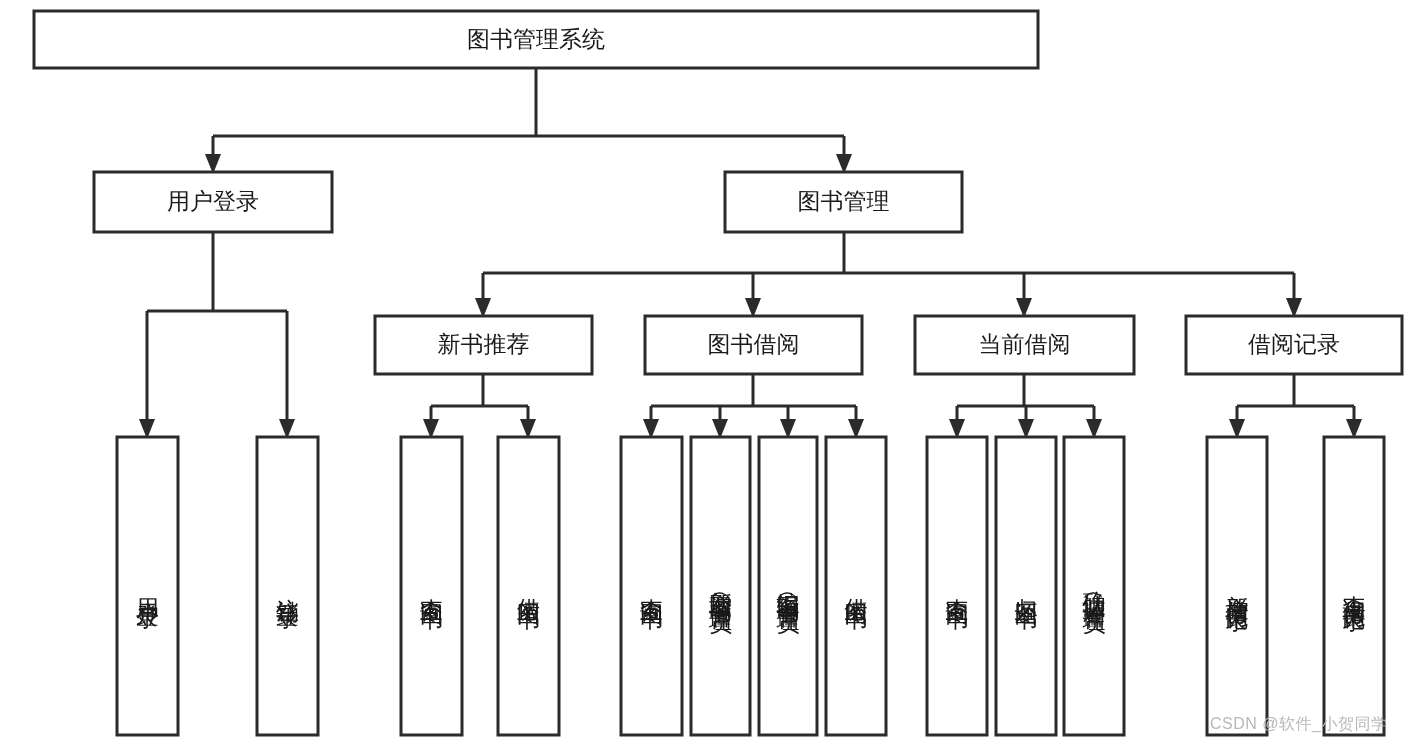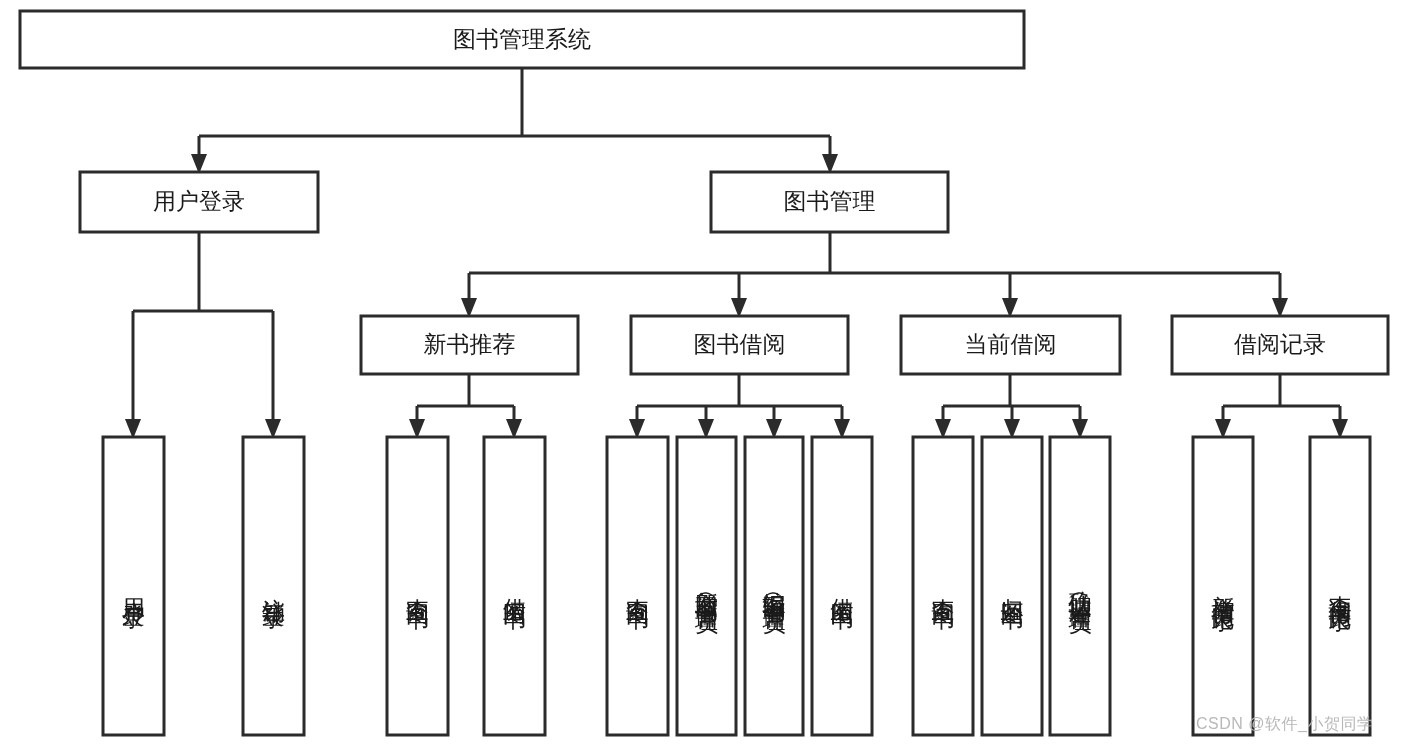--- a/index.html
+++ b/index.html
@@ -11,20 +11,21 @@
     width: 1405px;
     height: 747px;
     overflow: hidden;
     font-family: "Liberation Sans", "DejaVu Sans", sans-serif;
   }
   #diagram-root {
     position: relative;
     width: 1286px;
     height: 747px;
     background: #ffffff;
+    margin-left: 14px;
   }
   svg.flow {
     position: absolute;
     left: 0;
     top: 0;
     width: 1405px;
     height: 747px;
   }
   .node-rect {
     fill: #ffffff;

